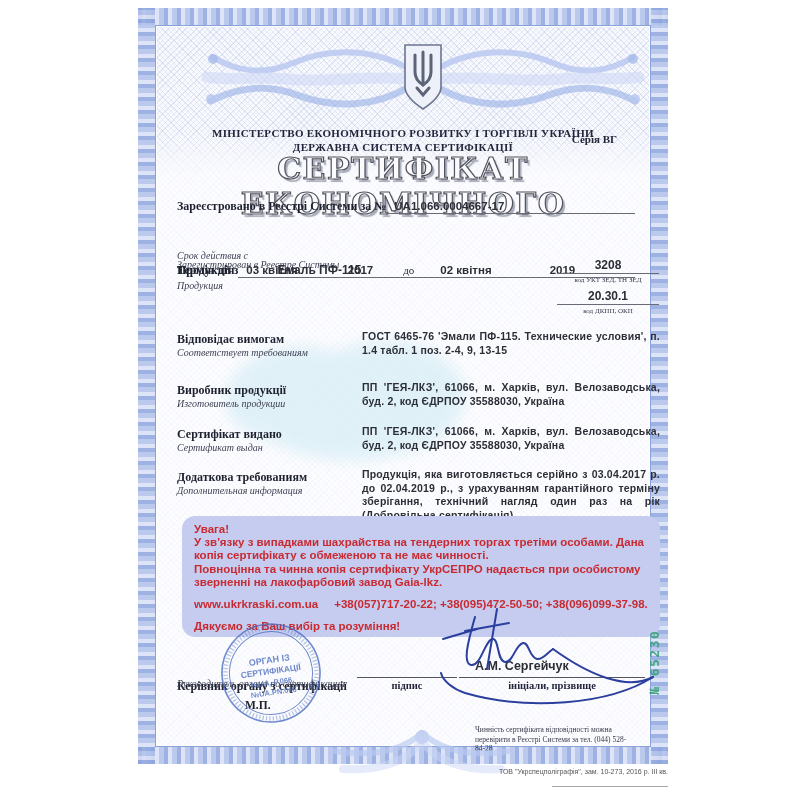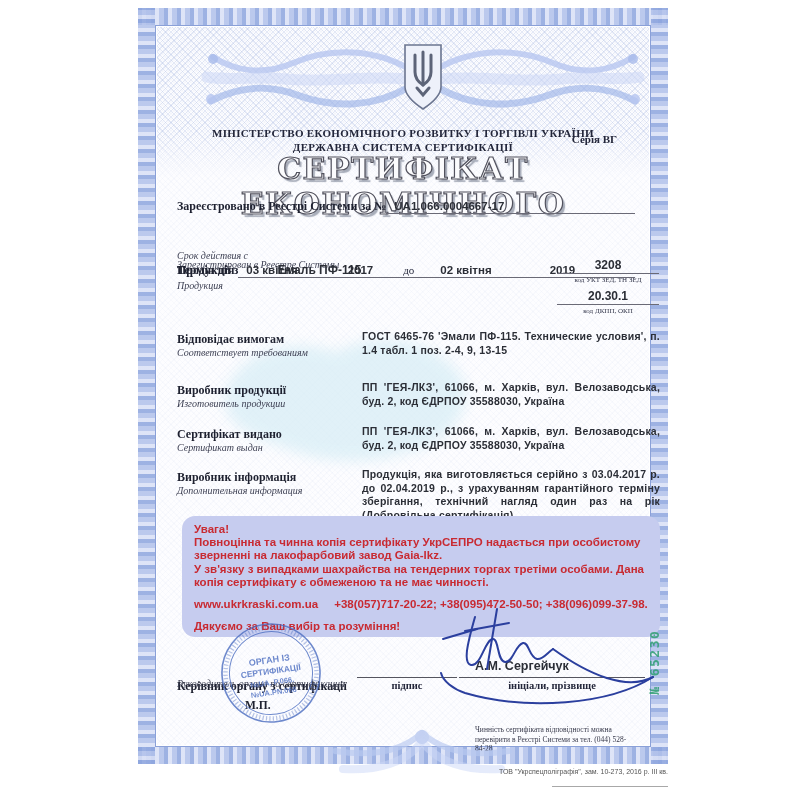--- a/index.html
+++ b/index.html
@@ -174,29 +174,29 @@
     </div>
     <div class="fieldval val" style="top:354px;">ПП 'ГЕЯ-ЛКЗ', 61066, м. Харків, вул. Велозаводська, буд. 2, код ЄДРПОУ 35588030, Україна</div>
 
     <div class="fieldlbl" style="top:400px;">
       <div class="lbl">Сертифікат видано</div>
       <div class="sub">Сертификат выдан</div>
     </div>
     <div class="fieldval val" style="top:398px;">ПП 'ГЕЯ-ЛКЗ', 61066, м. Харків, вул. Велозаводська, буд. 2, код ЄДРПОУ 35588030, Україна</div>
 
     <div class="fieldlbl" style="top:443px;">
-      <div class="lbl">Виробник інформація</div>
+      <div class="lbl">Додаткова требованиям</div>
       <div class="sub">Дополнительная информация</div>
     </div>
     <div class="fieldval val" style="top:441px;">Продукція, яка виготовляється серійно з 03.04.2017 р. до 02.04.2019 р., з урахуванням гарантійного терміну зберігання, технічний нагляд один раз на рік (Добровільна сертифікація)</div>
 
     <div class="warnbox">
       <p>Увага!</p>
+      <p>У зв'язку з випадками шахрайства на тендерних торгах третіми особами. Дана копія сертифікату є обмеженою та не має чинності.</p>
       <p>Повноцінна та чинна копія сертифікату УкрСЕПРО надається при особистому зверненні на лакофарбовий завод Gaia-lkz.</p>
-      <p>У зв'язку з випадками шахрайства на тендерних торгах третіми особами. Дана копія сертифікату є обмеженою та не має чинності.</p>
       <p class="gap"><span>www.ukrkraski.com.ua</span><span style="display:inline-block;width:16px;"></span><span>+38(057)717-20-22; +38(095)472-50-50; +38(096)099-37-98.</span></p>
       <p class="gap">Дякуємо за Ваш вибір та розуміння!</p>
     </div>
 
     <div class="sig-label" style="left:20px;top:636px;">Керівник органу з сертифікації</div>
     <div class="sig-sub" style="left:20px;top:651px;">Руководитель органа по сертификации</div>
     <div class="mp">М.П.</div>
 
     <div class="sigline" style="left:200px;top:650px;width:100px;"></div>
     <div class="caption" style="left:200px;top:653px;width:100px;">підпис</div>

